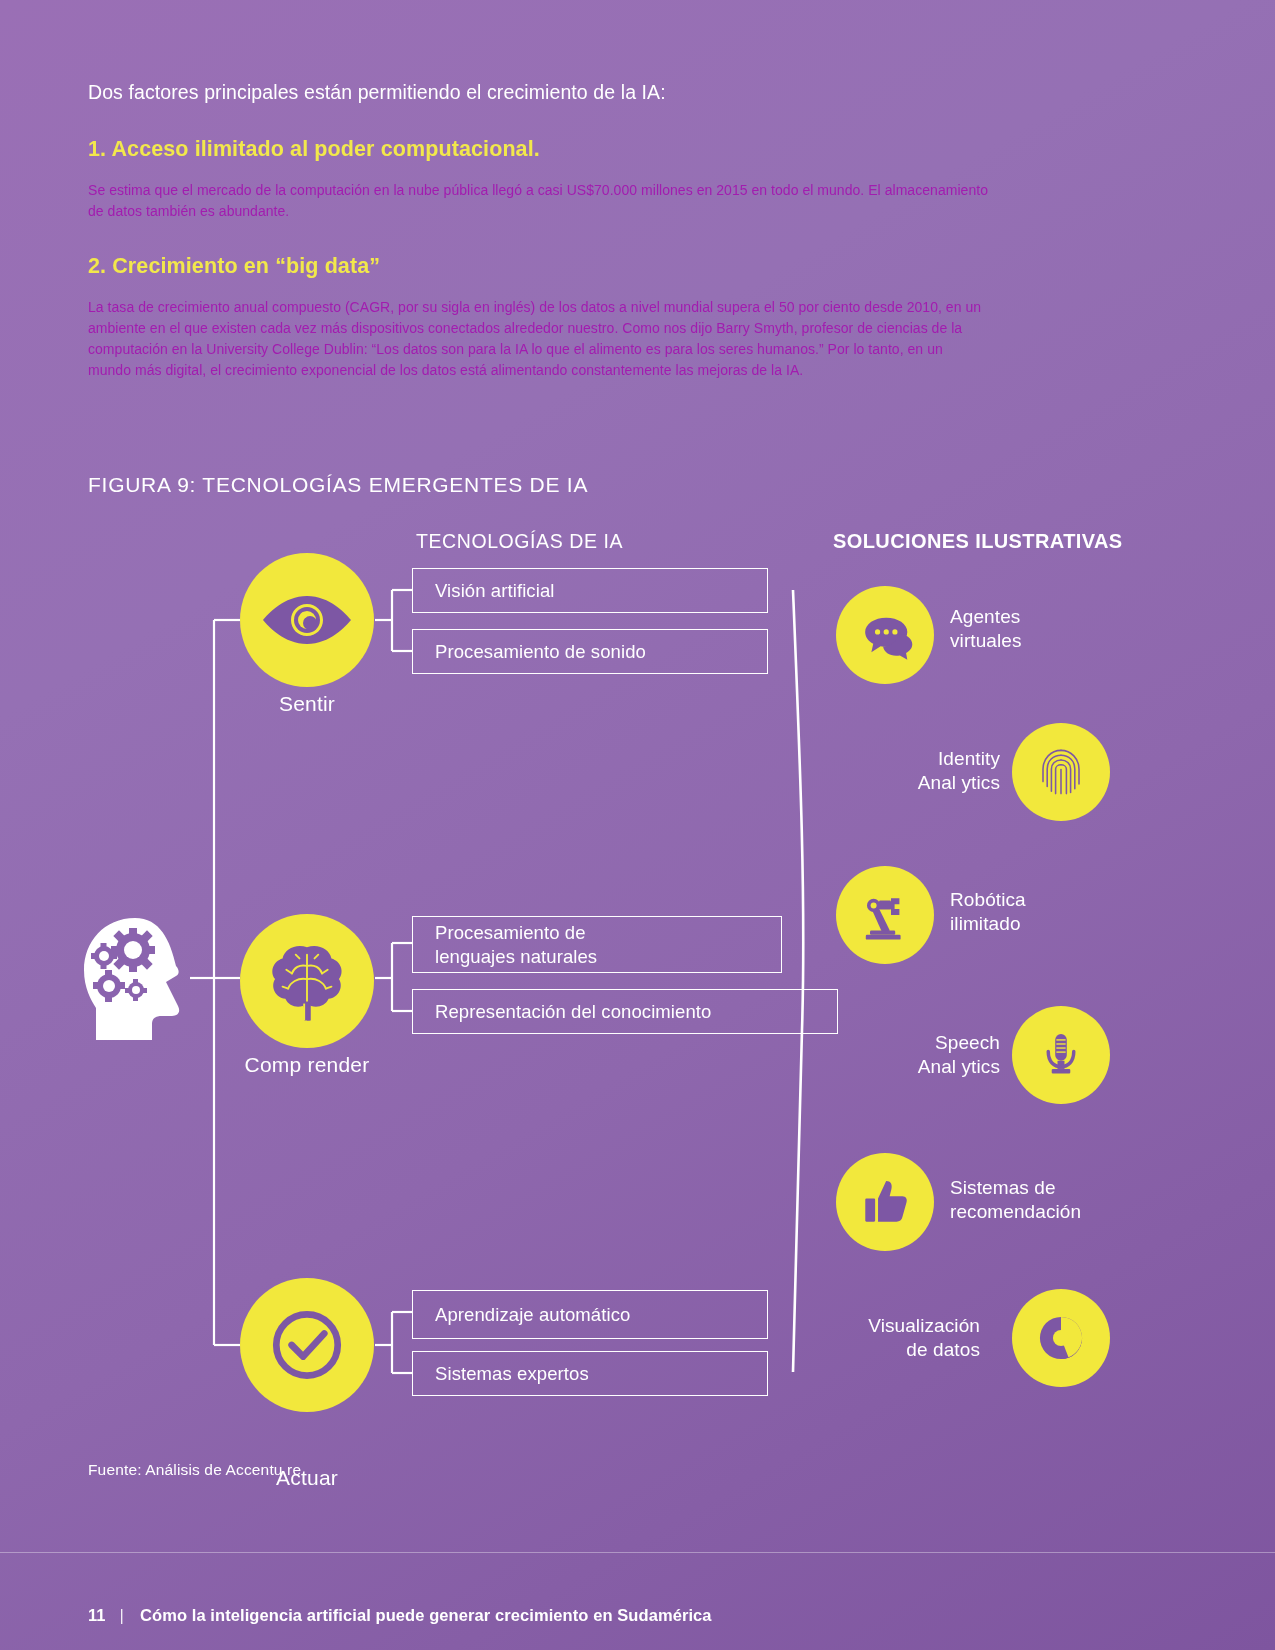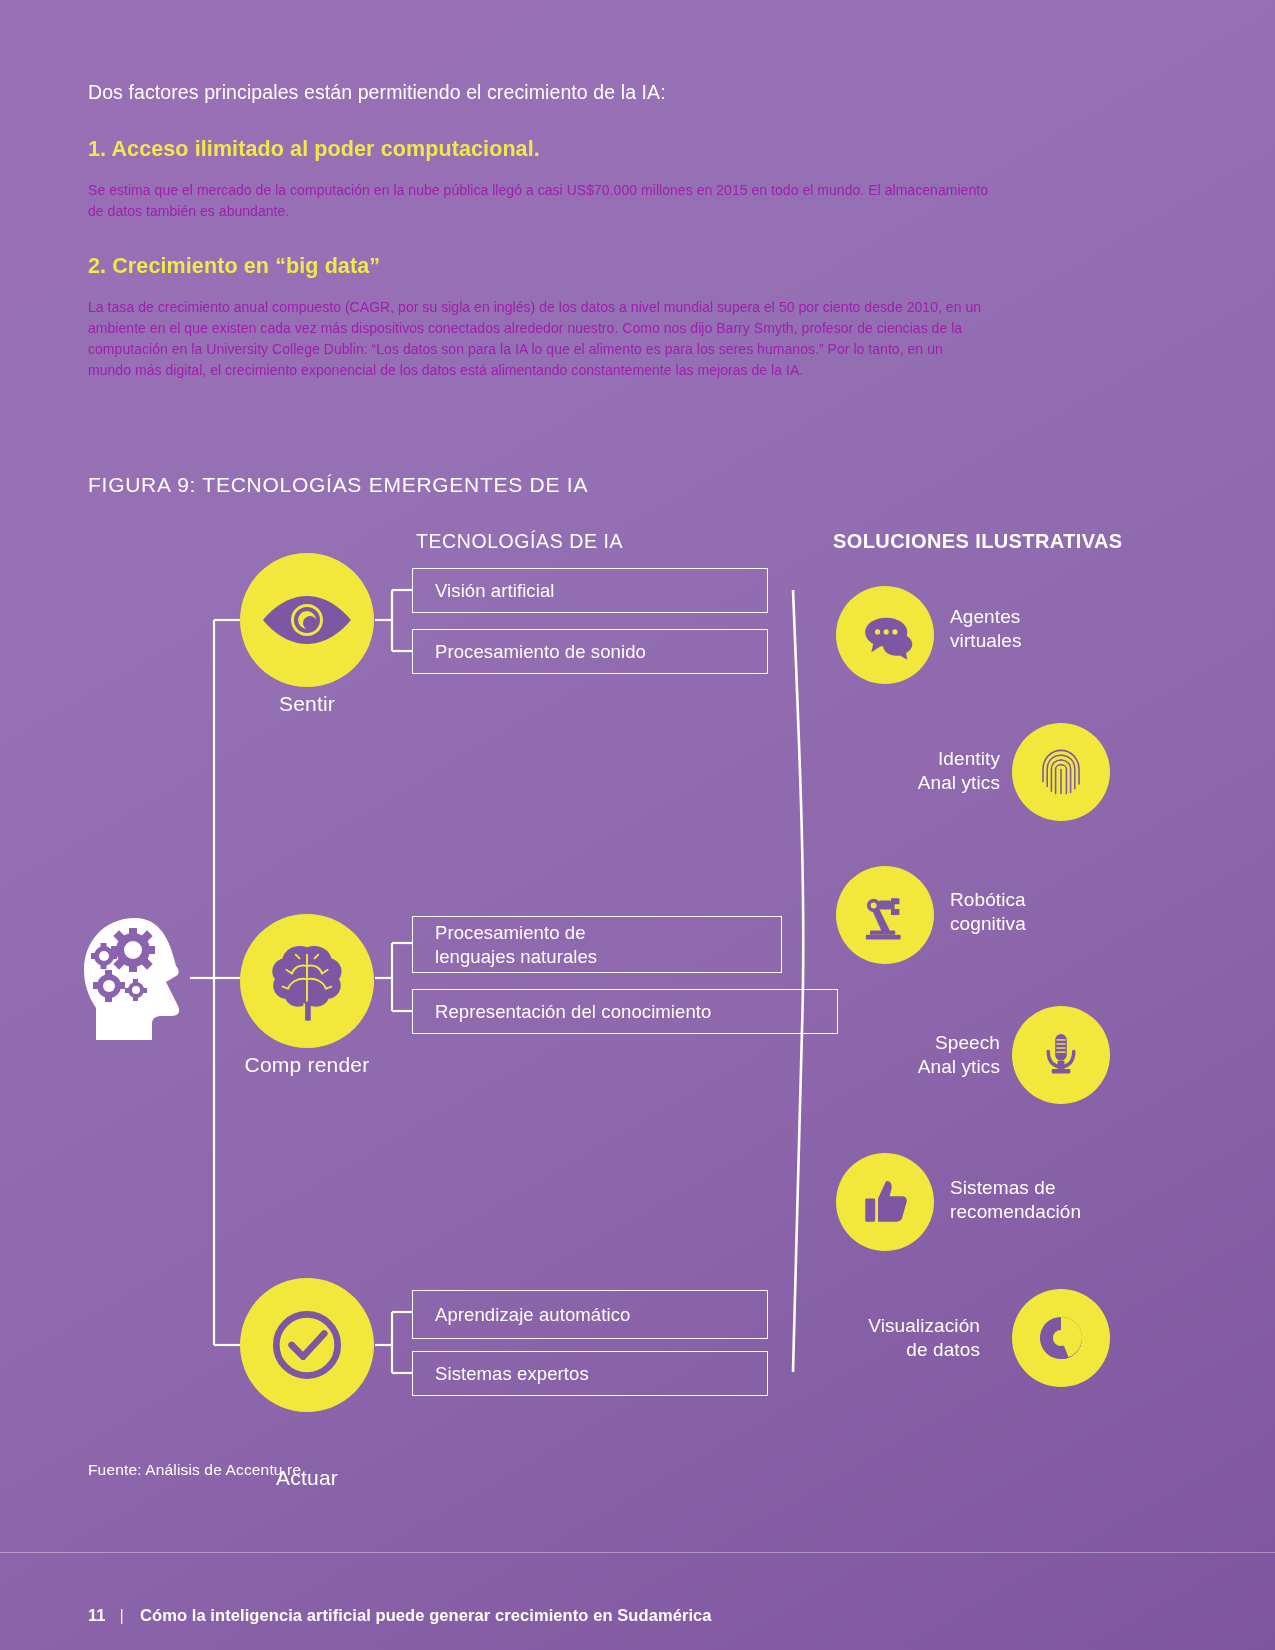--- a/index.html
+++ b/index.html
@@ -289,21 +289,21 @@
         <circle cx="31" cy="34" r="5" fill="#f2e83c"></circle>
         <rect x="40" y="26" width="20" height="15" rx="2"></rect>
         <path d="M60 22 L74 22 L74 32 L66 32 L66 40 L74 40 L74 50 L60 50 Z"></path>
         <path d="M29 43 L40 39 L58 76 L46 81 Z"></path>
         <rect x="25" y="76" width="42" height="7" rx="2"></rect>
         <rect x="18" y="83" width="58" height="8" rx="2"></rect>
       </g>
     </svg>
   </div>
   <div class="sol-label" style="left:950px; top:888px; white-space:pre-line;">Robótica
-cognitiva</div>
+ilimitado</div>
 
   <div class="sol-label right-al" style="left:840px; top:1031px; width:160px; white-space:pre-line;">Speech
 Anal ytics</div>
   <div class="sol-circle" style="left:1012px; top:1006px;">
     <svg viewBox="0 0 100 100" width="58" height="58">
       <g fill="#7d57a4">
         <rect x="40" y="14" width="20" height="46" rx="10"></rect>
         <rect x="44" y="60" width="12" height="14"></rect>
         <rect x="34" y="74" width="32" height="8" rx="2"></rect>
       </g>

